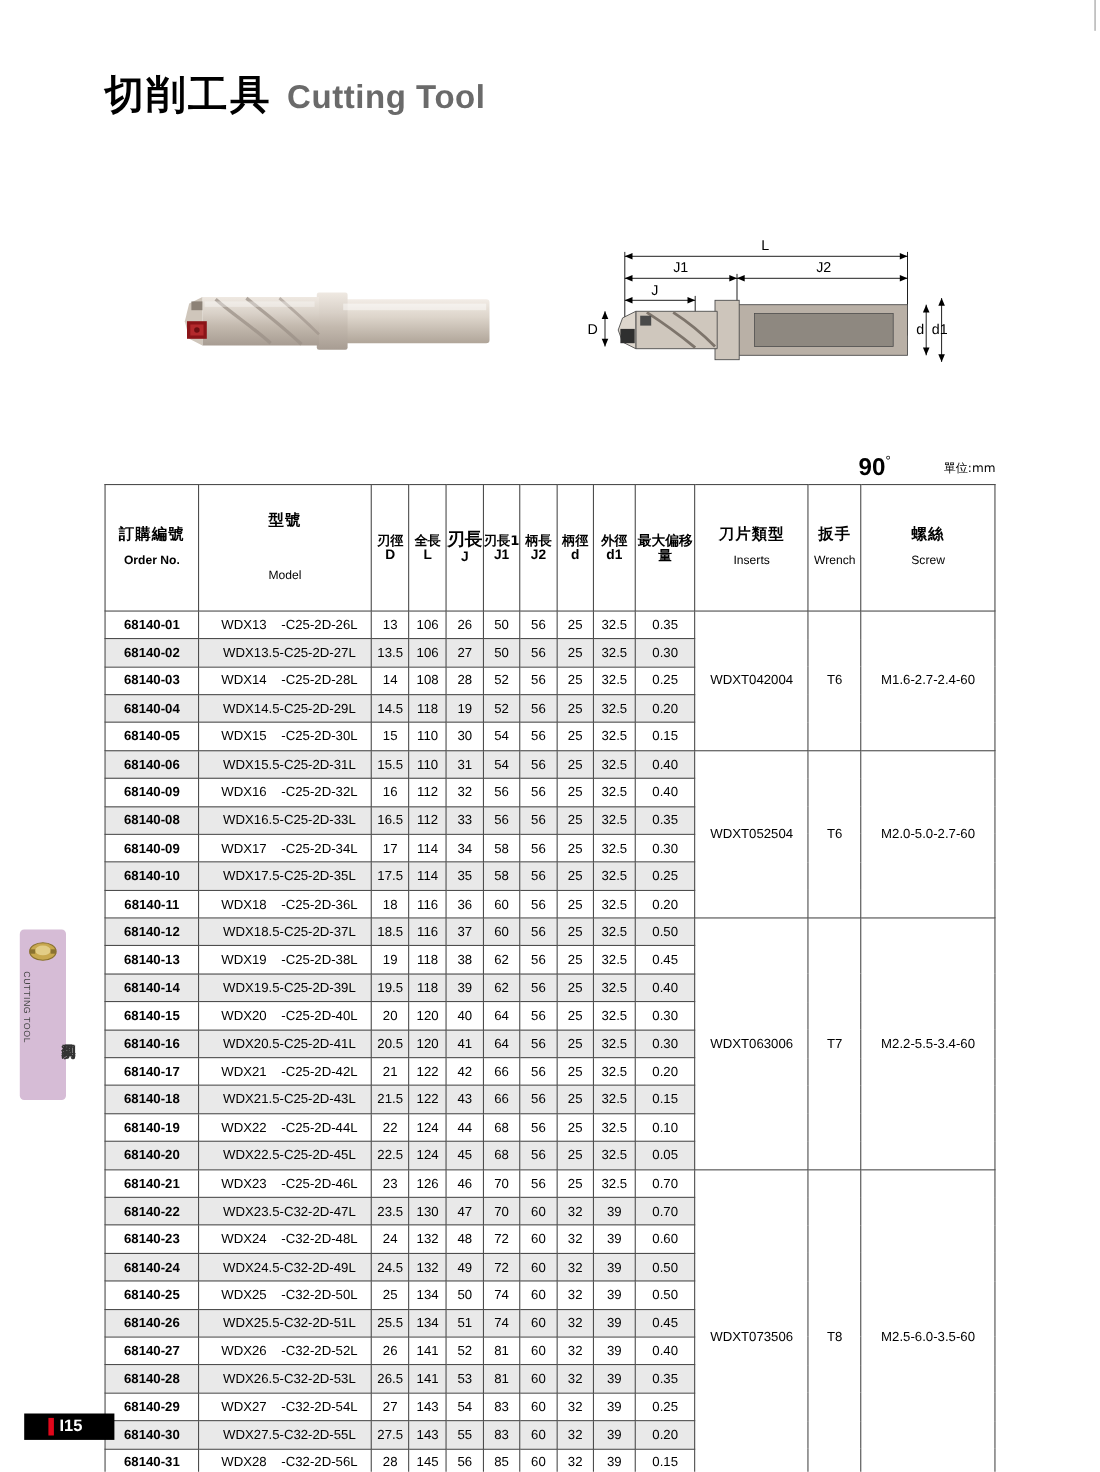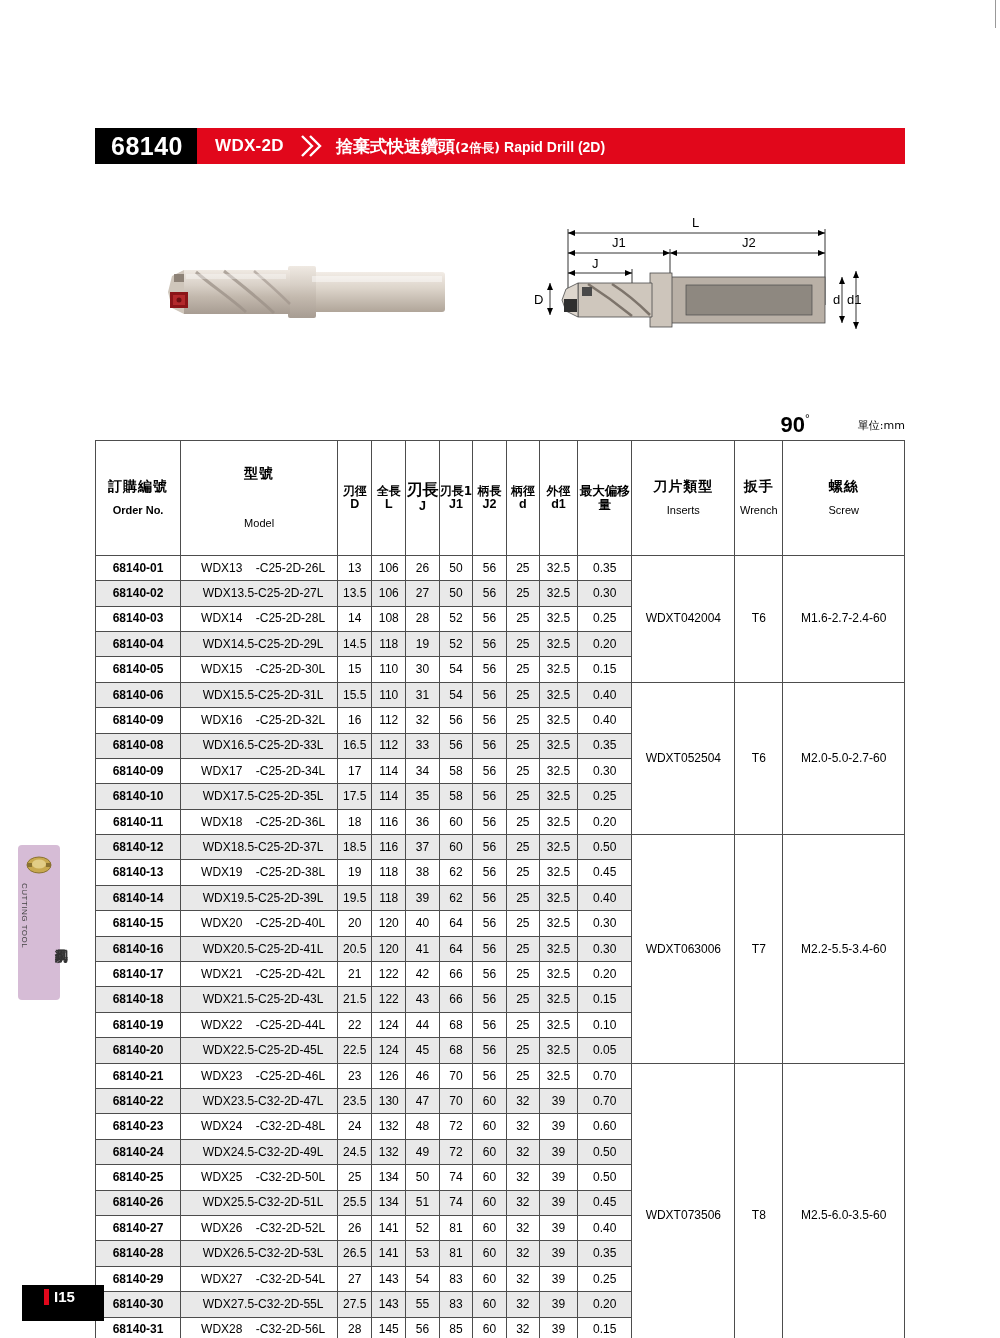--- a/index.html
+++ b/index.html
@@ -233,21 +233,21 @@
     color: #444;
     letter-spacing: 0.5px;
   }
 
   
   .footer {
     position: absolute;
     left: 22px;
     top: 1285px;
     width: 82px;
-    height: 36px;
+    height: 24px;
     background: #000;
   }
   .footer .pg {
     position: absolute;
     left: 32px;
     top: 3px;
     color: #fff;
     font-size: 15px;
     font-weight: bold;
   }
@@ -268,34 +268,25 @@
     background: #999;
   }
 </style>
 </head>
 <body>
 
 <div class="page">
 
   <div class="crop-mark"></div>
 
-
-  <div class="header-bar">
-    <span class="header-code">68140</span>
-    <span class="header-model">WDX-2D</span>
-    <span class="chev">
-      <svg width="26" height="26" viewBox="0 0 26 26">
-        <path d="M4 3 L14 13 L4 23" stroke="#ffffff" stroke-width="2.4" fill="none"></path>
-        <path d="M12 3 L22 13 L12 23" stroke="#ffffff" stroke-width="2.4" fill="none"></path>
-      </svg>
-    </span>
-    <span class="header-desc">
-      <span>捨棄式快速鑽頭</span><span class="small">(2倍長)</span><span class="en">Rapid Drill (2D)</span>
-    </span>
+  <div class="title-row">
+    <span class="title-cn">切削工具</span>
+    <span class="title-en">Cutting Tool</span>
   </div>
+
 
   <div class="photo">
     <svg width="330" height="100" viewBox="0 0 330 100">
       <defs>
         <linearGradient id="gm" x1="0" y1="0" x2="0" y2="1">
           <stop offset="0%" stop-color="#efe9e2"></stop>
           <stop offset="35%" stop-color="#d8d0c7"></stop>
           <stop offset="60%" stop-color="#c3b9ae"></stop>
           <stop offset="100%" stop-color="#a79c92"></stop>
         </linearGradient>

